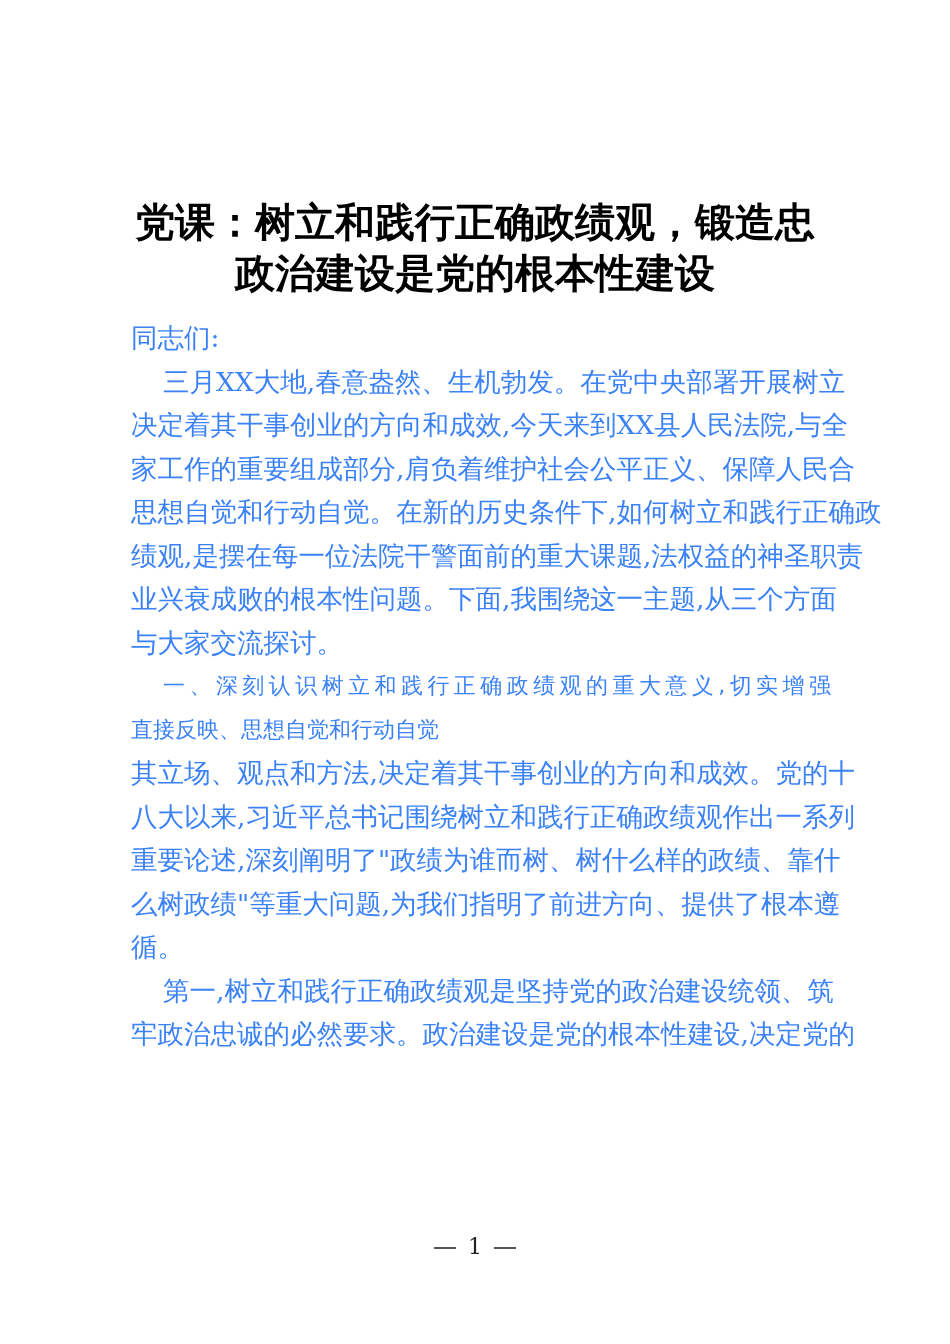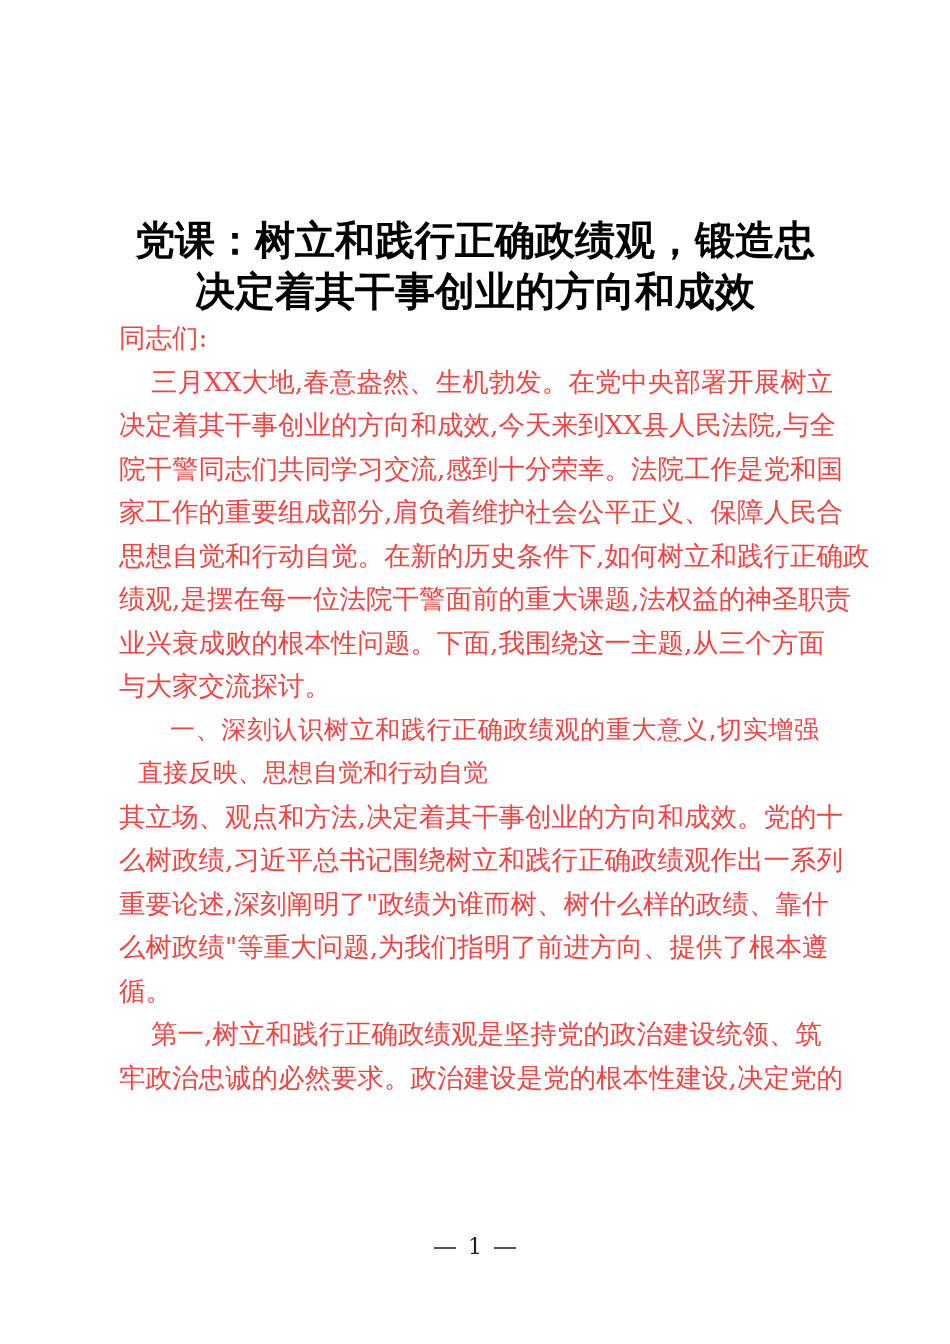--- a/index.html
+++ b/index.html
@@ -18,53 +18,52 @@
     .page {
       position: absolute;
       left: 0; top: 0;
       width: 950px;
       height: 1344px;
       background: #ffffff;
     }
     .title {
       position: absolute;
       left: 100px;
-      top: 188px;
+      top: 170px;
       width: 750px;
       text-align: center;
       font-family: "DejaVu Sans", "Liberation Sans", sans-serif;
       font-weight: bold;
       font-size: 40px;
       line-height: 51px;
       color: #000;
       letter-spacing: 0px;
     }
     .title .line { display: block; white-space: nowrap; }
     .body-text {
       position: absolute;
-      left: 119px;
+      left: 131px;
       top: 316px;
       width: 700px;
       font-size: 26.5px;
       line-height: 43.5px;
-      color: #ef4444;
+      color: #3b82f6;
     }
     .row {
       display: block;
       white-space: nowrap;
       height: 43.5px;
       text-align: justify;
       text-align-last: justify;
     }
     .row.last { text-align-last: left; }
     .row.indent { padding-left: 32px; }
     .row.heading {
       font-family: "DejaVu Sans", "Liberation Sans", sans-serif;
-      font-size: 25px;
-      margin-left: 19px;
+      font-size: 22px;
     }
     .page-number {
       position: absolute;
       left: 0;
       width: 950px;
       top: 1234px;
       text-align: center;
       font-size: 22px;
       color: #222;
     }
@@ -77,40 +76,39 @@
       margin: 0 12px;
     }
   </style>
 </head>
 <body>
 
 <div class="page">
 
   <h1 class="title">
     <span class="line">党课：树立和践行正确政绩观，锻造忠</span>
-    <span class="line">决定着其干事创业的方向和成效</span>
+    <span class="line">政治建设是党的根本性建设</span>
   </h1>
 
   <div class="body-text">
     <span class="row last">同志们:</span>
 
     <span class="row indent">三月XX大地,春意盎然、生机勃发。在党中央部署开展树立</span>
     <span class="row">决定着其干事创业的方向和成效,今天来到XX县人民法院,与全</span>
-    <span class="row">院干警同志们共同学习交流,感到十分荣幸。法院工作是党和国</span>
     <span class="row">家工作的重要组成部分,肩负着维护社会公平正义、保障人民合</span>
     <span class="row">思想自觉和行动自觉。在新的历史条件下,如何树立和践行正确政</span>
     <span class="row">绩观,是摆在每一位法院干警面前的重大课题,法权益的神圣职责</span>
     <span class="row">业兴衰成败的根本性问题。下面,我围绕这一主题,从三个方面</span>
     <span class="row last">与大家交流探讨。</span>
 
     <span class="row indent heading">一、深刻认识树立和践行正确政绩观的重大意义,切实增强</span>
     <span class="row last heading">直接反映、思想自觉和行动自觉</span>
 
     <span class="row">其立场、观点和方法,决定着其干事创业的方向和成效。党的十</span>
-    <span class="row">么树政绩,习近平总书记围绕树立和践行正确政绩观作出一系列</span>
+    <span class="row">八大以来,习近平总书记围绕树立和践行正确政绩观作出一系列</span>
     <span class="row">重要论述,深刻阐明了"政绩为谁而树、树什么样的政绩、靠什</span>
     <span class="row">么树政绩"等重大问题,为我们指明了前进方向、提供了根本遵</span>
     <span class="row last">循。</span>
 
     <span class="row indent">第一,树立和践行正确政绩观是坚持党的政治建设统领、筑</span>
     <span class="row">牢政治忠诚的必然要求。政治建设是党的根本性建设,决定党的</span>
   </div>
 
   <div class="page-number">
     <span class="dash"></span><span>1</span><span class="dash"></span>

